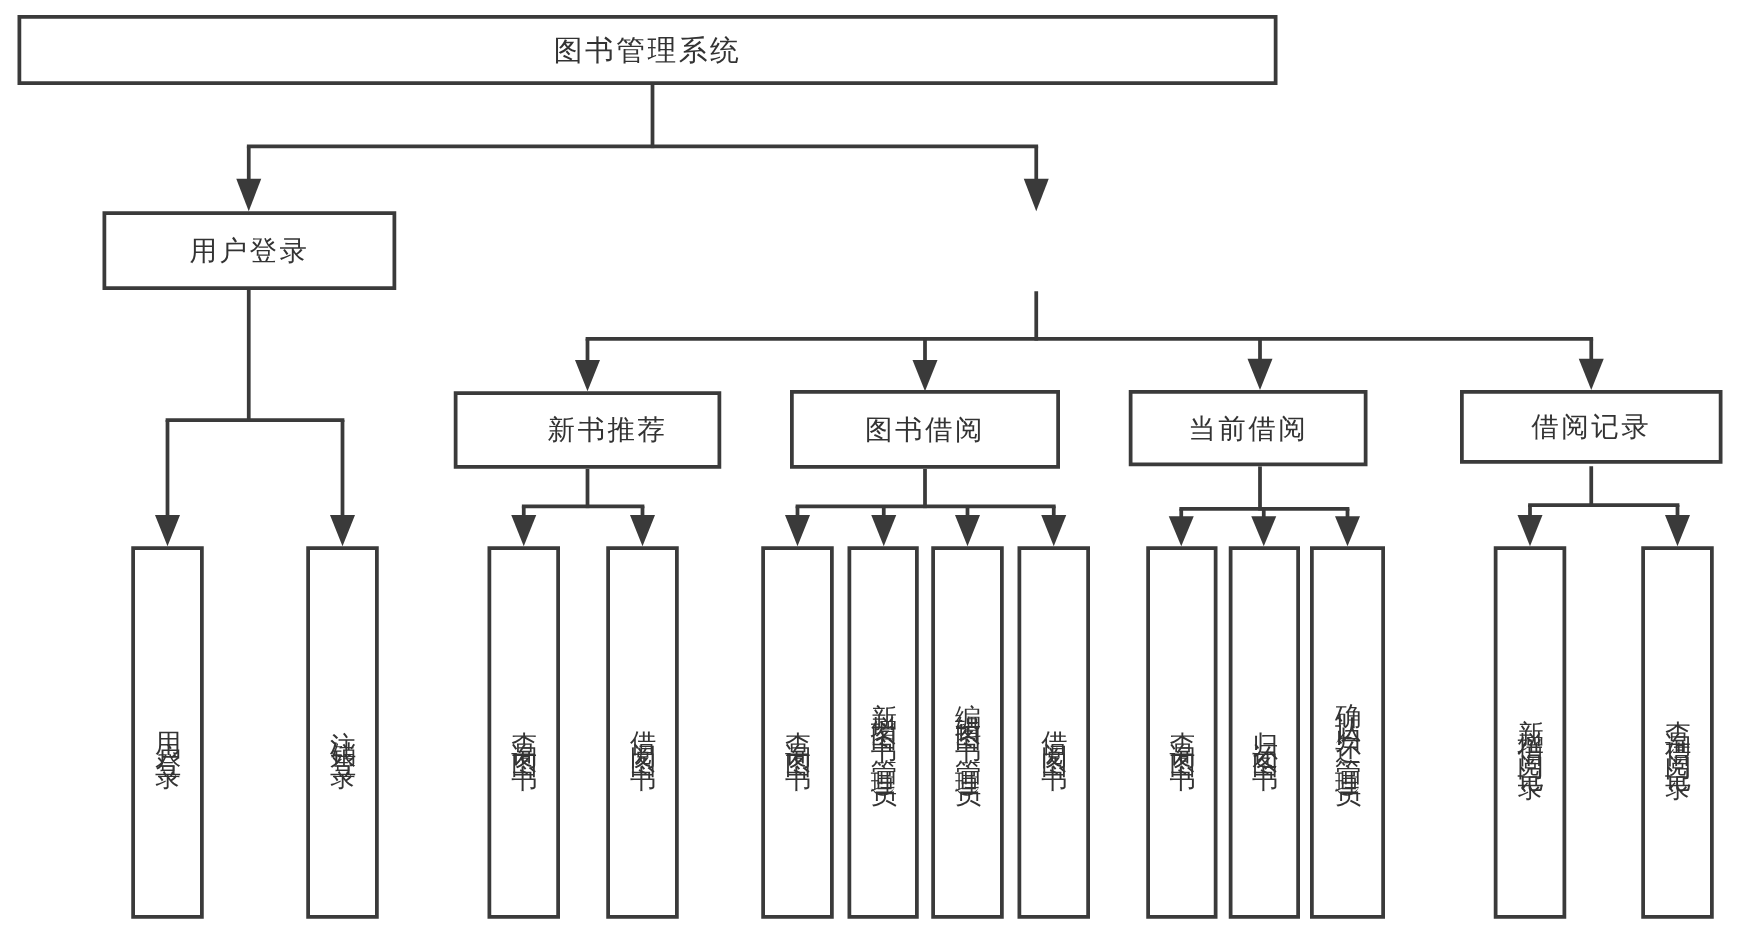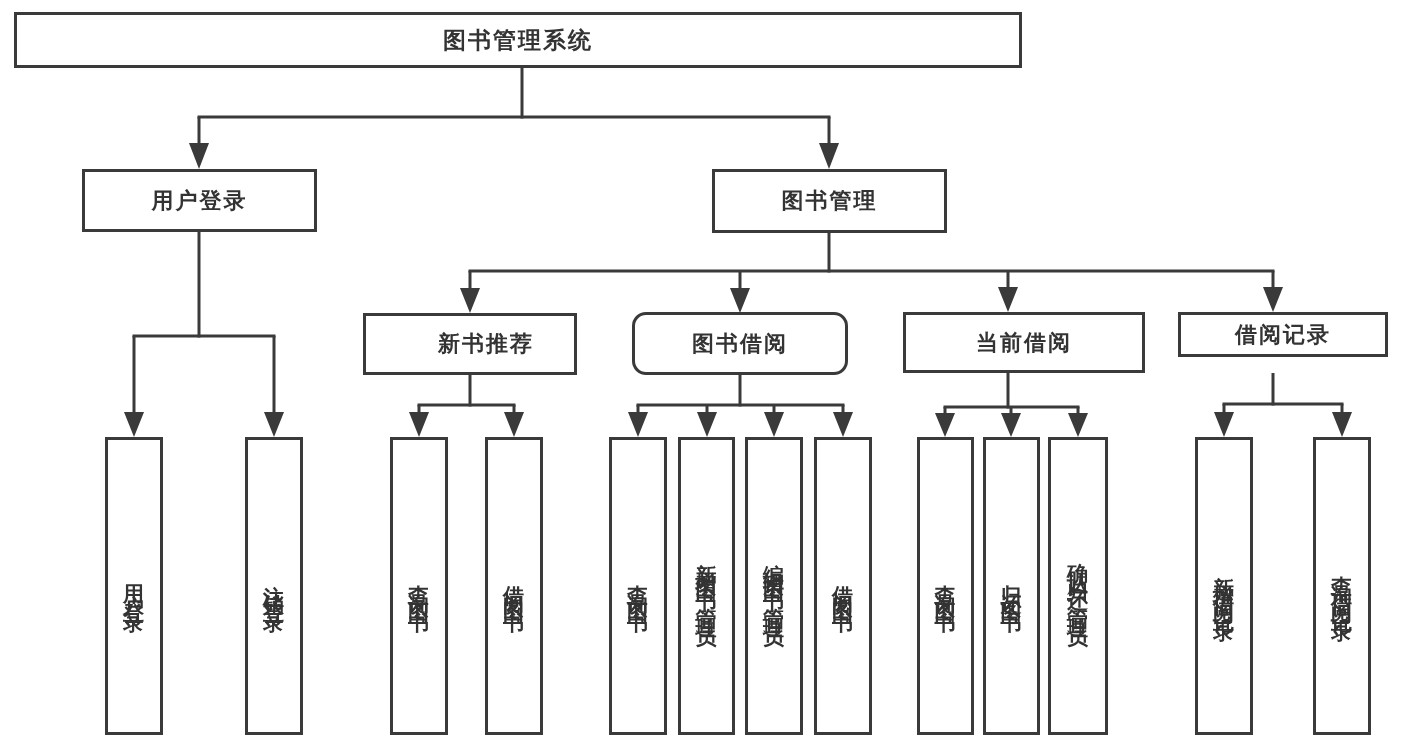--- a/index.html
+++ b/index.html
@@ -29,21 +29,20 @@
   }
   .node {
     position: absolute;
     box-sizing: border-box;
     border: 3px solid var(--line, #3a3a3a);
     background: #ffffff;
     color: var(--text, #333333);
     display: flex;
     align-items: center;
     justify-content: center;
-    font-weight: bold;
   }
   .h-label {
     font-size: 22px;
     letter-spacing: 2px;
     white-space: nowrap;
   }
   .root .h-label { font-size: 23px; }
   .v-label {
     writing-mode: vertical-rl;
     text-orientation: mixed;
@@ -145,34 +144,31 @@
     </g>
   </svg>
 
   <div class="node root" style="left:14px; top:12px; width:1008px; height:56px;">
     <span class="h-label">图书管理系统</span>
   </div>
 
   <div class="node" style="left:82px; top:169px; width:235px; height:63px;">
     <span class="h-label">用户登录</span>
   </div>
-  <div class="node" style="left:712px; top:169px; width:235px; height:64px;">
-    <span class="h-label">图书管理</span>
-  </div>
 
   <div class="node" style="left:363px; top:313px; width:214px; height:62px;padding-left:32px;">
     <span class="h-label">新书推荐</span>
   </div>
-  <div class="node" style="left:632px; top:312px; width:216px; height:63px;border-radius:14px;">
+  <div class="node" style="left:632px; top:312px; width:216px; height:63px;">
     <span class="h-label">图书借阅</span>
   </div>
-  <div class="node" style="left:903px; top:312px; width:242px; height:61px;justify-content:center;">
+  <div class="node" style="left:903px; top:312px; width:191px; height:61px;justify-content:center;">
     <span class="h-label">当前借阅</span>
   </div>
-  <div class="node" style="left:1168px; top:312px; width:210px; height:45px;margin-left:10px;">
+  <div class="node" style="left:1168px; top:312px; width:210px; height:59px;">
     <span class="h-label">借阅记录</span>
   </div>
 
   <div class="node leaf" style="left:105px; top:437px; width:58px; height:298px;">
     <span class="v-label">用户登录</span>
   </div>
   <div class="node leaf" style="left:245px; top:437px; width:58px; height:298px;">
     <span class="v-label">注销登录</span>
   </div>
   <div class="node leaf" style="left:390px; top:437px; width:58px; height:298px;">

